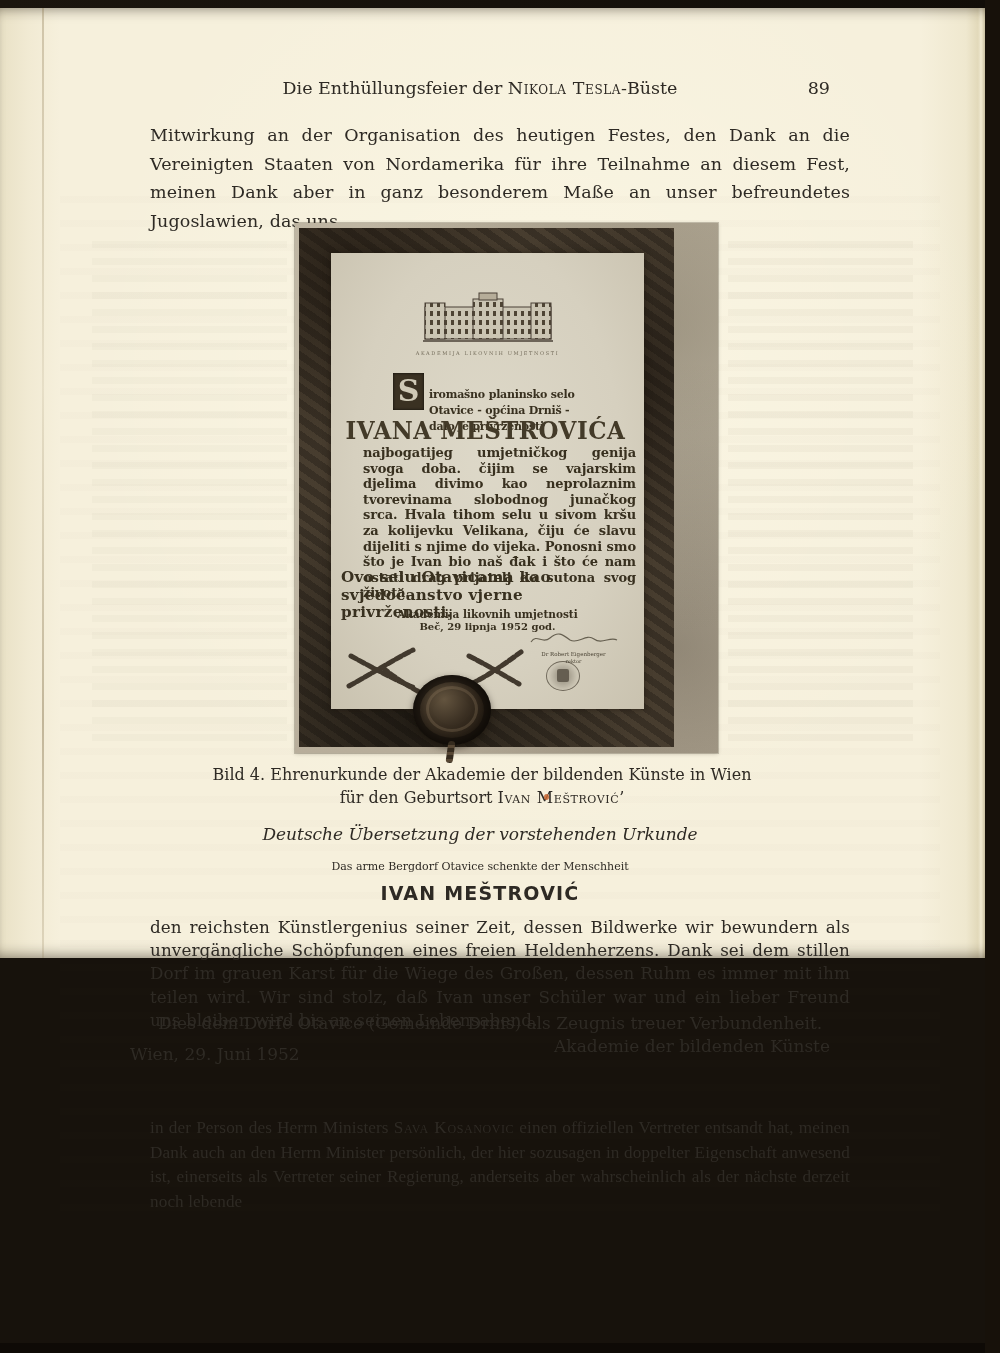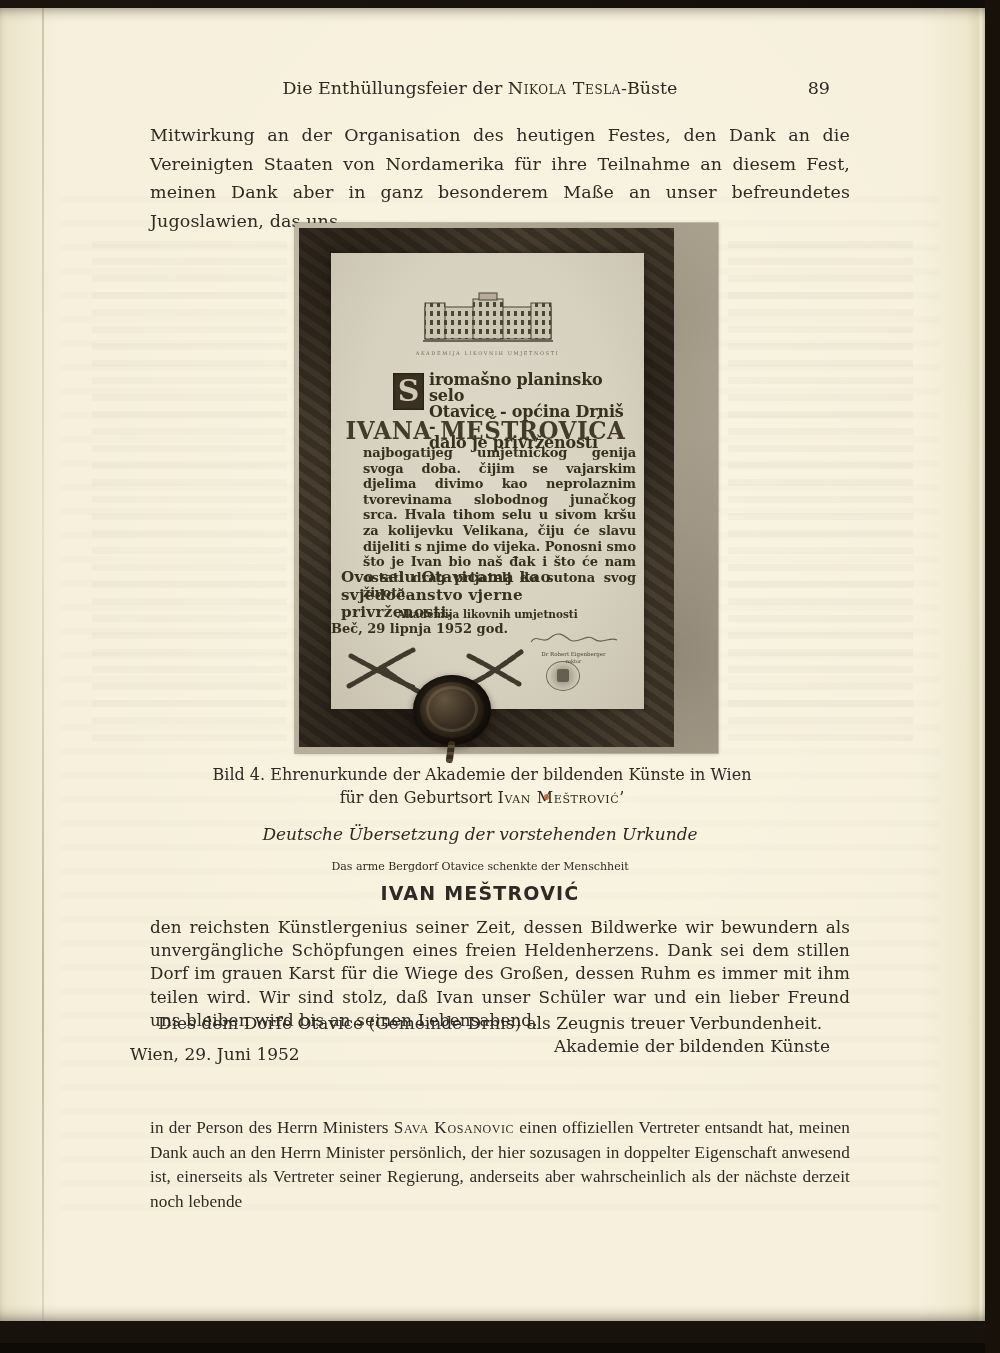--- a/index.html
+++ b/index.html
@@ -4,21 +4,21 @@
 <style>
   * { margin:0; padding:0; box-sizing:border-box; }
   html,body { width:1000px; height:1353px; overflow:hidden; }
   body {
     position:relative;
     background:#17120c;
     font-family:"DejaVu Serif","Liberation Serif",serif;
     color:#2e2a24;
   }
   .page {
-    position:absolute; left:0; top:8px; width:985px; height:1313px;
+    position:absolute; left:0; top:8px; width:985px; height:950px;
     background:
       radial-gradient(ellipse at 55% 40%, rgba(255,252,235,.5) 0%, rgba(255,252,235,0) 60%),
       linear-gradient(90deg, #e9e1c6 0px, #f1ead3 28px, #f6f0dc 60px, #f6f0dc 920px, #efe8cf 966px, #e2d9ba 978px, #f3ecd4 981px, #d9cfae 985px),
       #f5efdb;
     box-shadow: inset 0 10px 14px -10px rgba(30,20,10,.55), inset 0 -12px 14px -10px rgba(30,20,10,.5);
   }
   .fold-line { position:absolute; left:42px; top:0; width:2px; height:100%;
     background:linear-gradient(180deg, rgba(140,120,80,.35), rgba(140,120,80,.12) 40%, rgba(120,100,60,.4) 75%, rgba(140,120,80,.2));
   }
   .ghost {
@@ -82,33 +82,33 @@
   }
   .bldg { position:absolute; left:50%; top:38px; transform:translateX(-50%); }
   .bldg-cap { position:absolute; left:0; right:0; top:97px; text-align:center;
     font-size:5px; letter-spacing:1.6px; color:#5c5442; opacity:.8; }
   .dropcap {
     position:absolute; left:62px; top:120px; width:31px; height:37px;
     background:#3a3122; color:#cfc9b6; text-align:center;
     font-size:30px; line-height:36px; font-weight:700;
     box-shadow:inset 0 0 3px rgba(0,0,0,.8);
   }
-  .cert-intro { position:absolute; left:98px; top:119px; width:200px;
-    font-weight:700; font-size:16px; line-height:15.8px; letter-spacing:-.2px; }
+  .cert-intro { position:absolute; left:98px; top:134px; width:200px;
+    font-weight:700; font-size:11px; line-height:15.8px; letter-spacing:-.2px; }
   .cert-title { position:absolute; left:0; right:4px; top:164px; text-align:center;
     font-size:23px; letter-spacing:.5px; font-weight:700; color:#433a28;
     transform:scaleY(1.05); white-space:nowrap; }
   .cert-body { position:absolute; left:10px; right:8px; top:192px;
     font-weight:700; font-size:13px; line-height:15.6px; text-align:justify; letter-spacing:-.1px;margin-left:22px; }
   .cert-close { position:absolute; left:10px; right:14px; top:316px;
     font-weight:700; font-size:15.2px; line-height:17.6px; letter-spacing:.3px; }
   .cert-issuer { position:absolute; left:0; right:0; top:355px; text-align:center;
     font-weight:700; font-size:10.5px; line-height:13px; }
-  .cert-date { position:absolute; left:0; right:0; top:368px; 
-    font-weight:700; font-size:13px; }
+  .cert-date { position:absolute; left:0; right:0; top:368px; text-align:center;
+    font-weight:700; font-size:10px; }
   .sig-block { position:absolute; left:175px; top:378px; width:135px; text-align:center; }
   .sig-typed { font-size:5.5px; color:#4a4334; line-height:7px; }
   .sig-title { font-size:5px; color:#4a4334; }
   .stamp {
     position:absolute; left:215px; top:408px; width:34px; height:30px; border-radius:50%;
     border:1.5px solid rgba(60,52,40,.65);
     background:radial-gradient(circle at 50% 50%, rgba(60,52,40,.28) 0 30%, rgba(60,52,40,.08) 60%, rgba(0,0,0,0) 75%);
   }
   .stamp::after { content:""; position:absolute; left:10px; top:7px; width:12px; height:13px;
     background:rgba(45,38,28,.55); border-radius:2px; }

